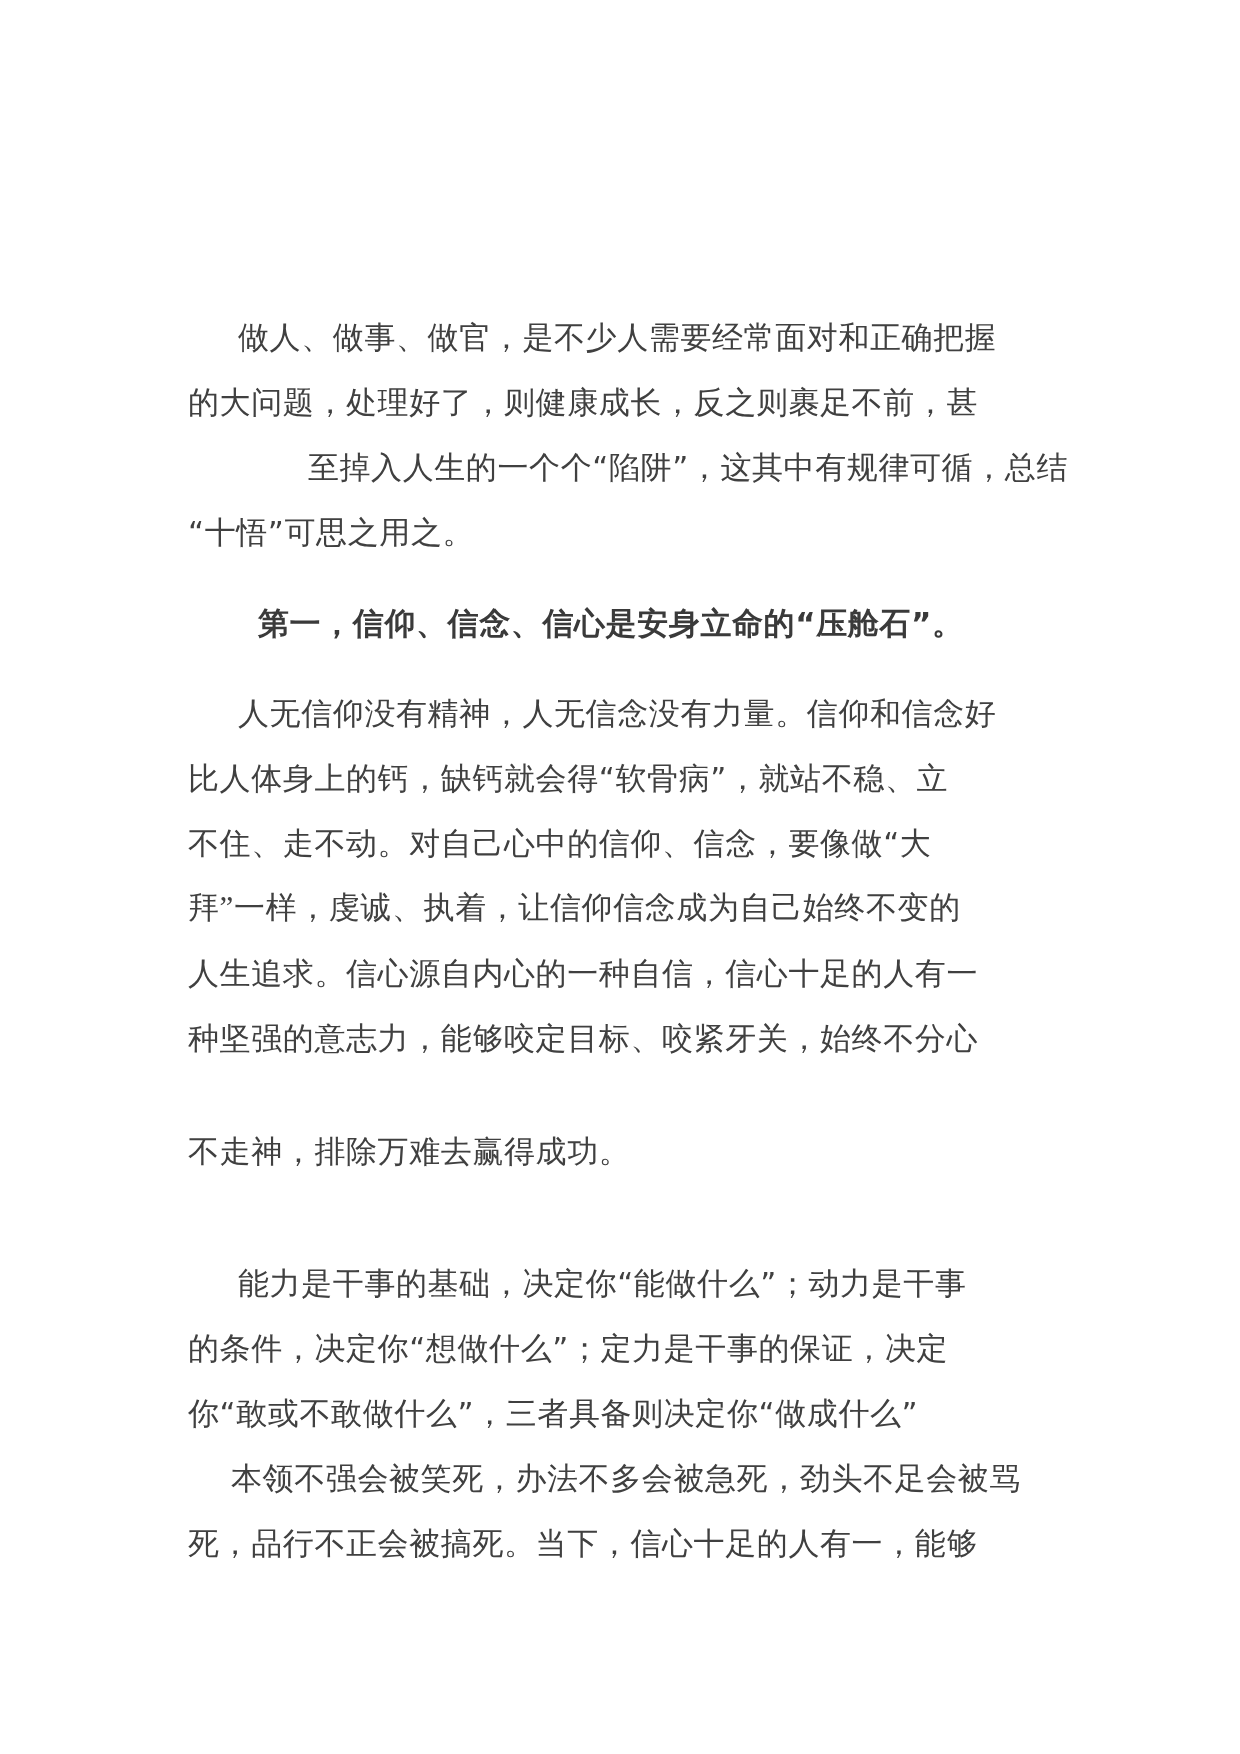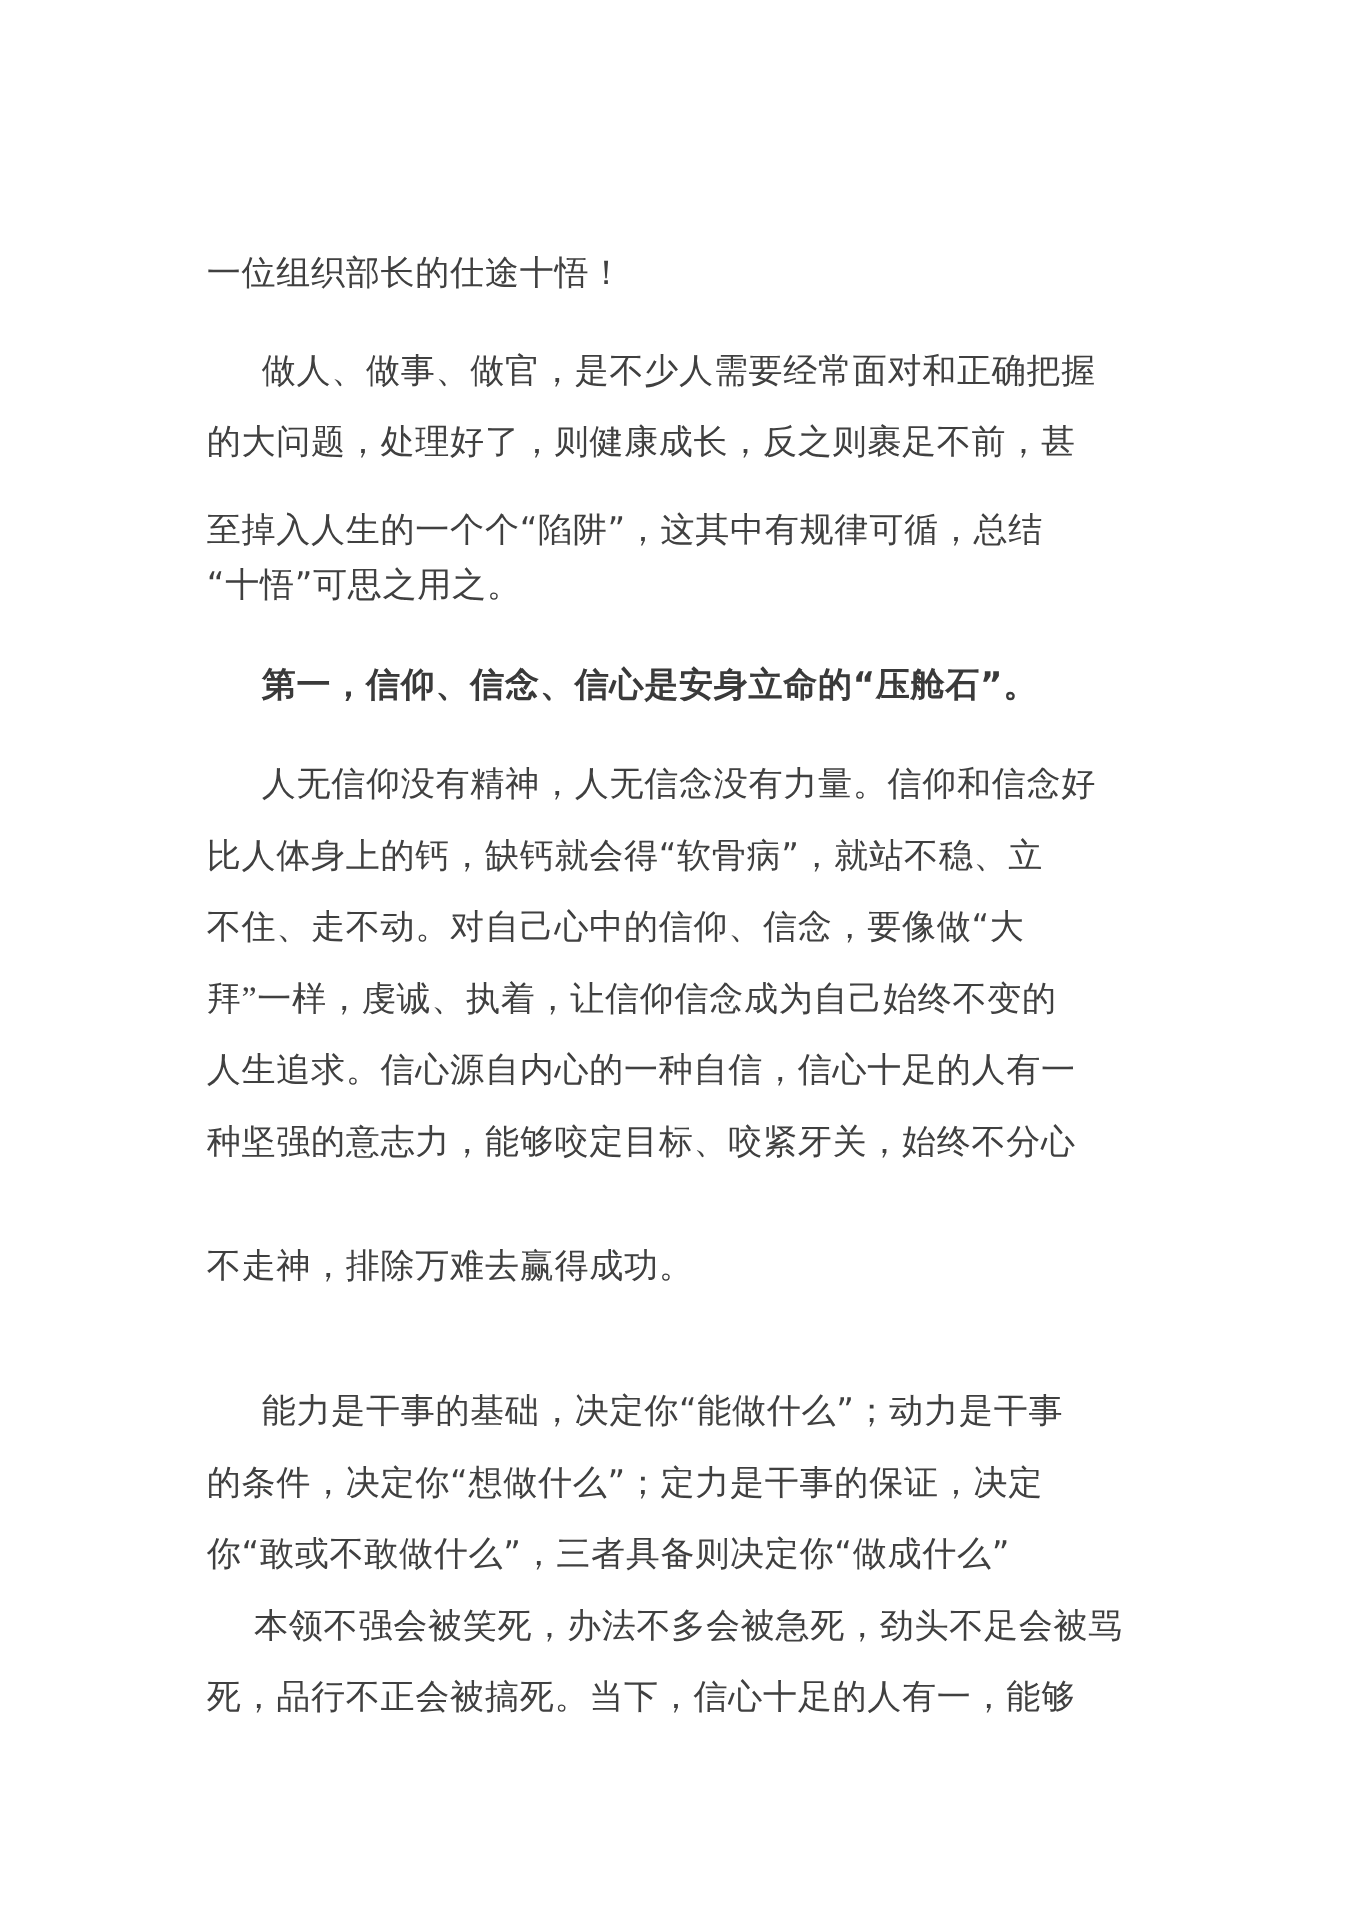--- a/index.html
+++ b/index.html
@@ -39,30 +39,29 @@
     font-weight: bold;
     color: #3a3a3a;
     left: 238px;
   }
 </style>
 </head>
 <body>
 
 <div class="page">
 
-  <div class="line title" style="top:228px;">一位组织部长的仕途十悟！</div>
 
   <div>
     <div class="line indent" style="top:317px;">做人、做事、做官，是不少人需要经常面对和正确把握</div>
     <div class="line" style="top:382px;">的大问题，处理好了，则健康成长，反之则裹足不前，甚</div>
-    <div class="line" style="top:462px;">至掉入人生的一个个“陷阱”，这其中有规律可循，总结</div>
+    <div class="line" style="top:447px;text-align:right;">至掉入人生的一个个“陷阱”，这其中有规律可循，总结</div>
     <div class="line" style="top:512px;">“十悟”可思之用之。</div>
   </div>
 
-  <div class="line heading" style="top:603px;">第一，信仰、信念、信心是安身立命的“压舱石”。</div>
+  <div class="line heading" style="top:603px;margin-left:20px;">第一，信仰、信念、信心是安身立命的“压舱石”。</div>
 
   <div>
     <div class="line indent" style="top:693px;">人无信仰没有精神，人无信念没有力量。信仰和信念好</div>
     <div class="line" style="top:758px;">比人体身上的钙，缺钙就会得“软骨病”，就站不稳、立</div>
     <div class="line" style="top:823px;">不住、走不动。对自己心中的信仰、信念，要像做“大</div>
     <div class="line" style="top:888px;font-family:Liberation Serif, serif;">拜”一样，虔诚、执着，让信仰信念成为自己始终不变的</div>
     <div class="line" style="top:953px;">人生追求。信心源自内心的一种自信，信心十足的人有一</div>
     <div class="line" style="top:1018px;">种坚强的意志力，能够咬定目标、咬紧牙关，始终不分心</div>
     <div class="line" style="top:1083px;margin-top:48px;">不走神，排除万难去赢得成功。</div>
   </div>

